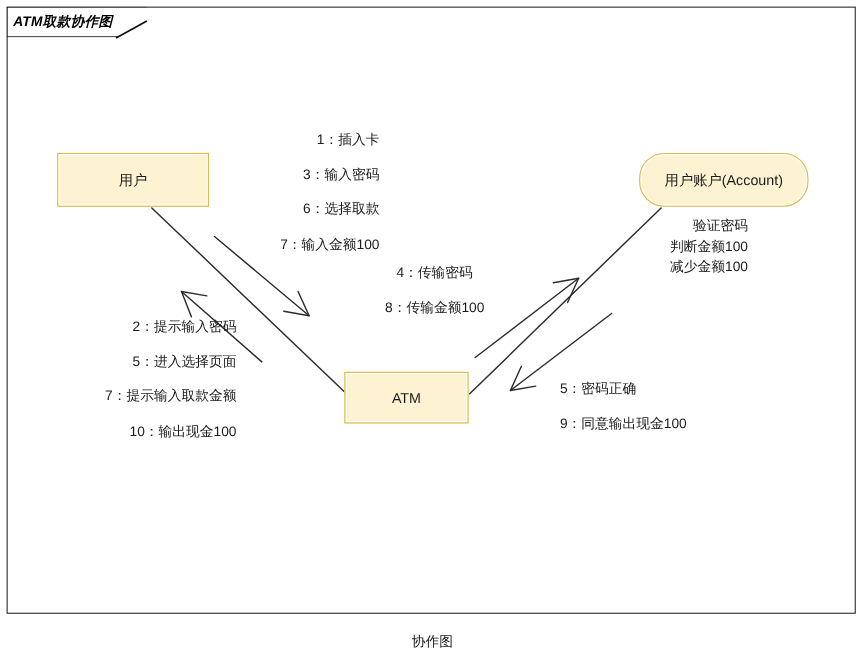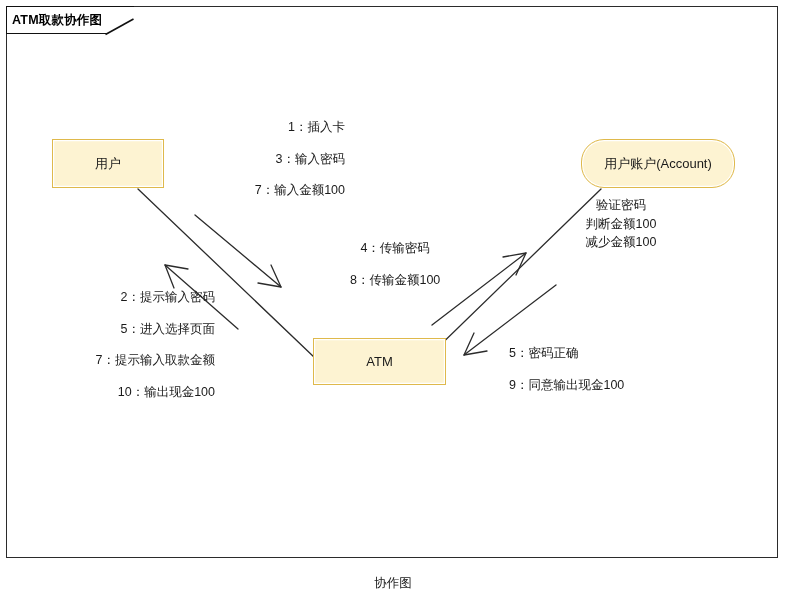--- a/index.html
+++ b/index.html
@@ -51,20 +51,21 @@
     align-items: center;
     z-index: 6;
   }
   .title-tab-label {
     font-size: 12.5px;
     font-weight: bold;
     letter-spacing: 0.2px;
     padding-left: 5px;
     white-space: nowrap;
     line-height: 1;
+    font-style: italic;
   }
   
   .tab-edge {
     position: absolute;
     left: 6px;
     top: 6px;
     width: 140px;
     height: 34px;
     z-index: 7;
     pointer-events: none;
@@ -80,23 +81,23 @@
     align-items: center;
     justify-content: center;
     z-index: 4;
   }
   .obj-label {
     font-size: 13px;
     color: #1a1a1a;
     white-space: nowrap;
     line-height: 1;
   }
-  #box-user     { left: 52px;  top: 139px; width: 112px; height: 49px; }
+  #box-user     { left: 52px;  top: 139px; width: 138px; height: 49px; }
   #box-account  { left: 581px; top: 139px; width: 154px; height: 49px; border-radius: 23px; }
-  #box-atm      { left: 313px; top: 338px; width: 133px; height: 47px; }
+  #box-atm      { left: 313px; top: 338px; width: 113px; height: 47px; }
 
   
   .msg-group {
     position: absolute;
     z-index: 5;
   }
   .msg-line {
     font-size: 12.5px;
     color: #1a1a1a;
     white-space: nowrap;
@@ -107,21 +108,21 @@
 
   
   #msgs-user-to-atm { left: 120px; top: 121px; width: 225px; text-align: right; }
   
   #msgs-atm-to-user { left: 10px; top: 291px; width: 205px; text-align: right; }
   
   #msgs-atm-to-account { left: 350px; top: 242px; text-align: center; }
   
   #msgs-account-to-atm { left: 509px; top: 347px; text-align: left; }
   
-  #msgs-account-self { left: 546px; top: 199px; width: 150px; text-align: center; }
+  #msgs-account-self { left: 530px; top: 199px; width: 150px; text-align: right; }
   #msgs-account-self .msg-line { margin-bottom: 6px; }
 
   
   .caption {
     position: absolute;
     left: 0;
     top: 577px;
     width: 786px;
     text-align: center;
     font-size: 12.5px;
@@ -174,20 +175,21 @@
     <span class="obj-label">用户账户(Account)</span>
   </div>
 
   <div class="obj-box" id="box-atm">
     <span class="obj-label">ATM</span>
   </div>
 
   <div class="msg-group" id="msgs-user-to-atm">
     <div class="msg-line">1：插入卡</div>
     <div class="msg-line">3：输入密码</div>
+    <div class="msg-line">6：选择取款</div>
     <div class="msg-line">7：输入金额100</div>
   </div>
 
   <div class="msg-group" id="msgs-atm-to-user">
     <div class="msg-line">2：提示输入密码</div>
     <div class="msg-line">5：进入选择页面</div>
     <div class="msg-line">7：提示输入取款金额</div>
     <div class="msg-line">10：输出现金100</div>
   </div>
 

